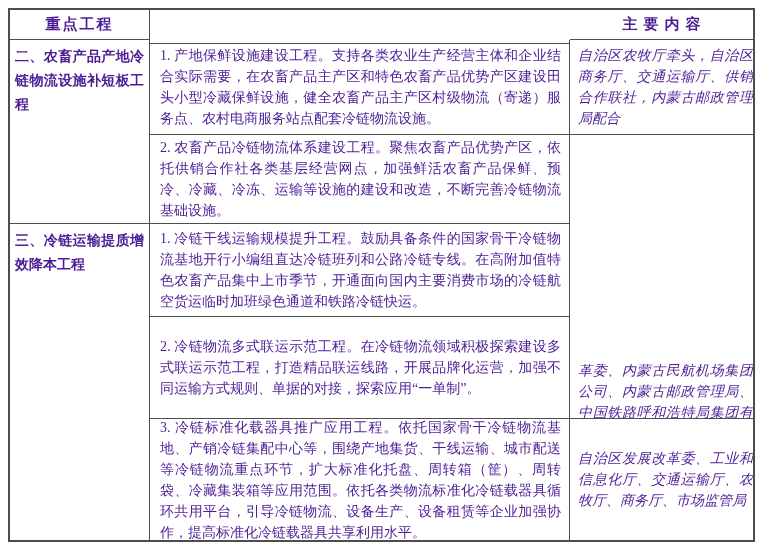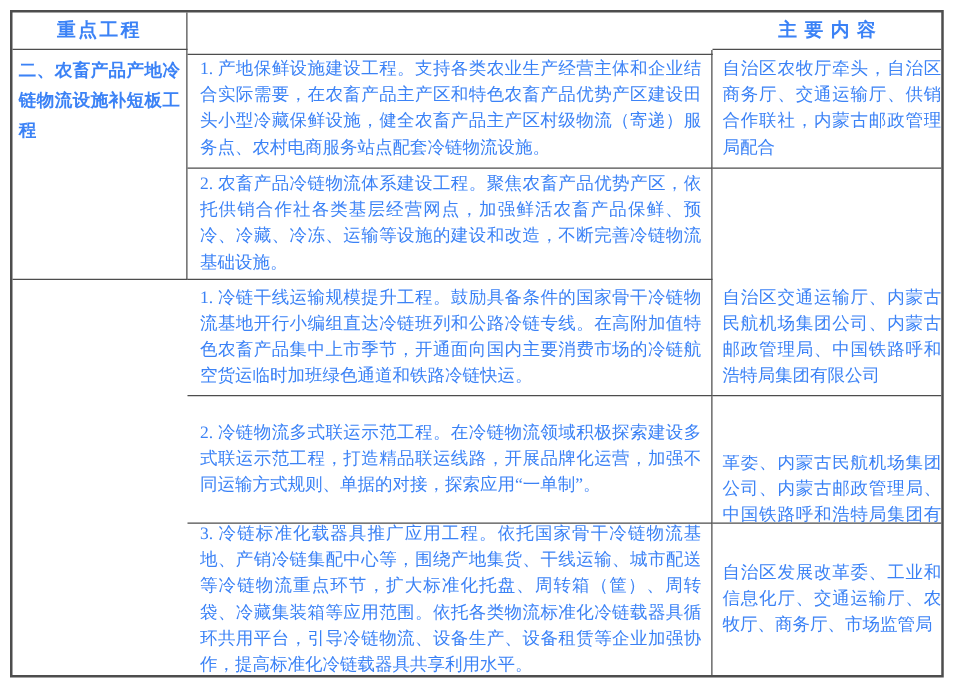--- a/index.html
+++ b/index.html
@@ -3,21 +3,21 @@
 <meta charset="utf-8">
 <style>
   * { margin: 0; padding: 0; box-sizing: border-box; }
   html, body { background: #ffffff; }
   .page {
     position: relative;
     width: 763px;
     height: 549px;
     background: #ffffff;
     font-family: "Liberation Serif", serif;
-    color: #3b82f6;
+    color: #4c1d95;
   }
   .table {
     position: absolute;
     left: 8px; top: 8px; right: 8px; bottom: 7px;
     border: 2px solid #4d4d4d;
     display: grid;
     grid-template-columns: 140px 420px auto;
     grid-template-rows: 30px 95px 89px 93px 102px auto;
     background: #ffffff;
   }
@@ -60,20 +60,21 @@
   .content-cell .text {
     font-size: 14px;
     line-height: 21px;
     text-align: justify;
     width: 100%;
   }
   .unit-cell {
     display: flex;
     align-items: center;
     padding: 2px 0 2px 8px;
+    font-style: italic;
   }
   .unit-cell .text {
     font-size: 14px;
     line-height: 21px;
     text-align: justify;
     width: 100%;
   }
   
   .h1 { grid-column: 1; grid-row: 1; }
   .h2 { grid-column: 2; grid-row: 1; }
@@ -115,26 +116,26 @@
       <div class="text">1. 产地保鲜设施建设工程。支持各类农业生产经营主体和企业结合实际需要，在农畜产品主产区和特色农畜产品优势产区建设田头小型冷藏保鲜设施，健全农畜产品主产区村级物流（寄递）服务点、农村电商服务站点配套冷链物流设施。</div>
     </div>
     <div class="cell unit-cell u1 last-col">
       <div class="text">自治区农牧厅牵头，自治区商务厅、交通运输厅、供销合作联社，内蒙古邮政管理局配合</div>
     </div>
 
     <div class="cell content-cell c2">
       <div class="text">2. 农畜产品冷链物流体系建设工程。聚焦农畜产品优势产区，依托供销合作社各类基层经营网点，加强鲜活农畜产品保鲜、预冷、冷藏、冷冻、运输等设施的建设和改造，不断完善冷链物流基础设施。</div>
     </div>
 
+    <div class="cell group-cell g2 last-row">
+      <div class="label">三、冷链运输提质增效降本工程</div>
+    </div>
 
     <div class="cell content-cell c3">
       <div class="text">1. 冷链干线运输规模提升工程。鼓励具备条件的国家骨干冷链物流基地开行小编组直达冷链班列和公路冷链专线。在高附加值特色农畜产品集中上市季节，开通面向国内主要消费市场的冷链航空货运临时加班绿色通道和铁路冷链快运。</div>
-    </div>
-    <div class="cell unit-cell u3 last-col">
-      <div class="text">自治区交通运输厅、内蒙古民航机场集团公司、内蒙古邮政管理局、中国铁路呼和浩特局集团有限公司</div>
     </div>
 
     <div class="cell content-cell c4">
       <div class="text">2. 冷链物流多式联运示范工程。在冷链物流领域积极探索建设多式联运示范工程，打造精品联运线路，开展品牌化运营，加强不同运输方式规则、单据的对接，探索应用“一单制”。</div>
     </div>
     <div class="cell unit-cell u4 last-col">
       <div class="text">自治区交通运输厅、发展改革委、内蒙古民航机场集团公司、内蒙古邮政管理局、中国铁路呼和浩特局集团有限公司</div>
     </div>
 
     <div class="cell content-cell c5 last-row">

